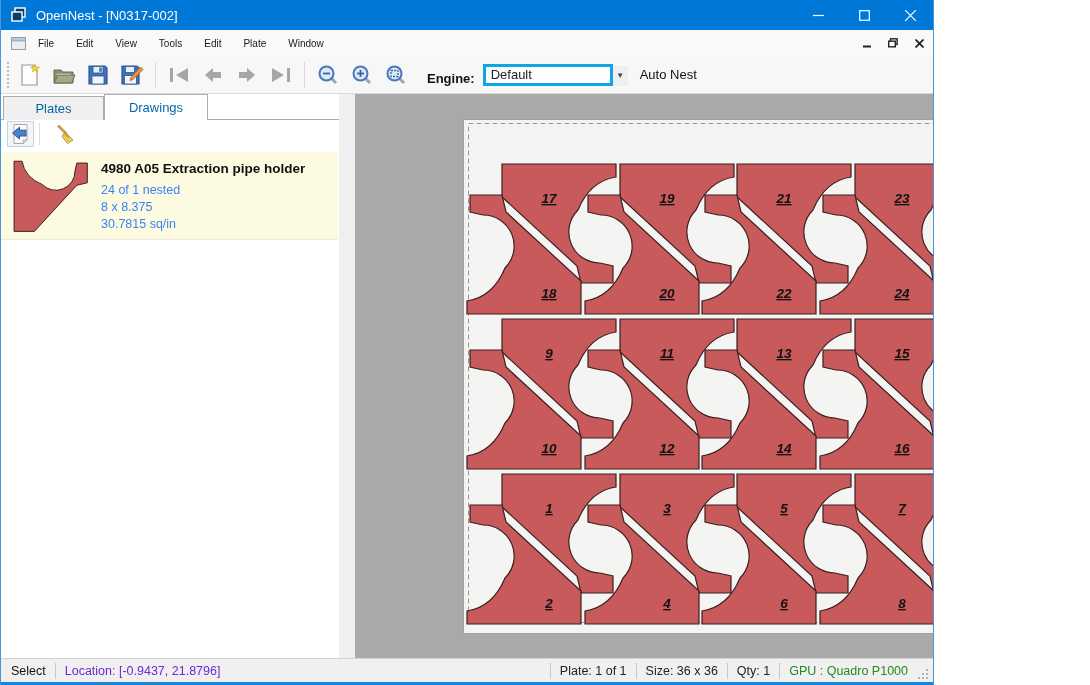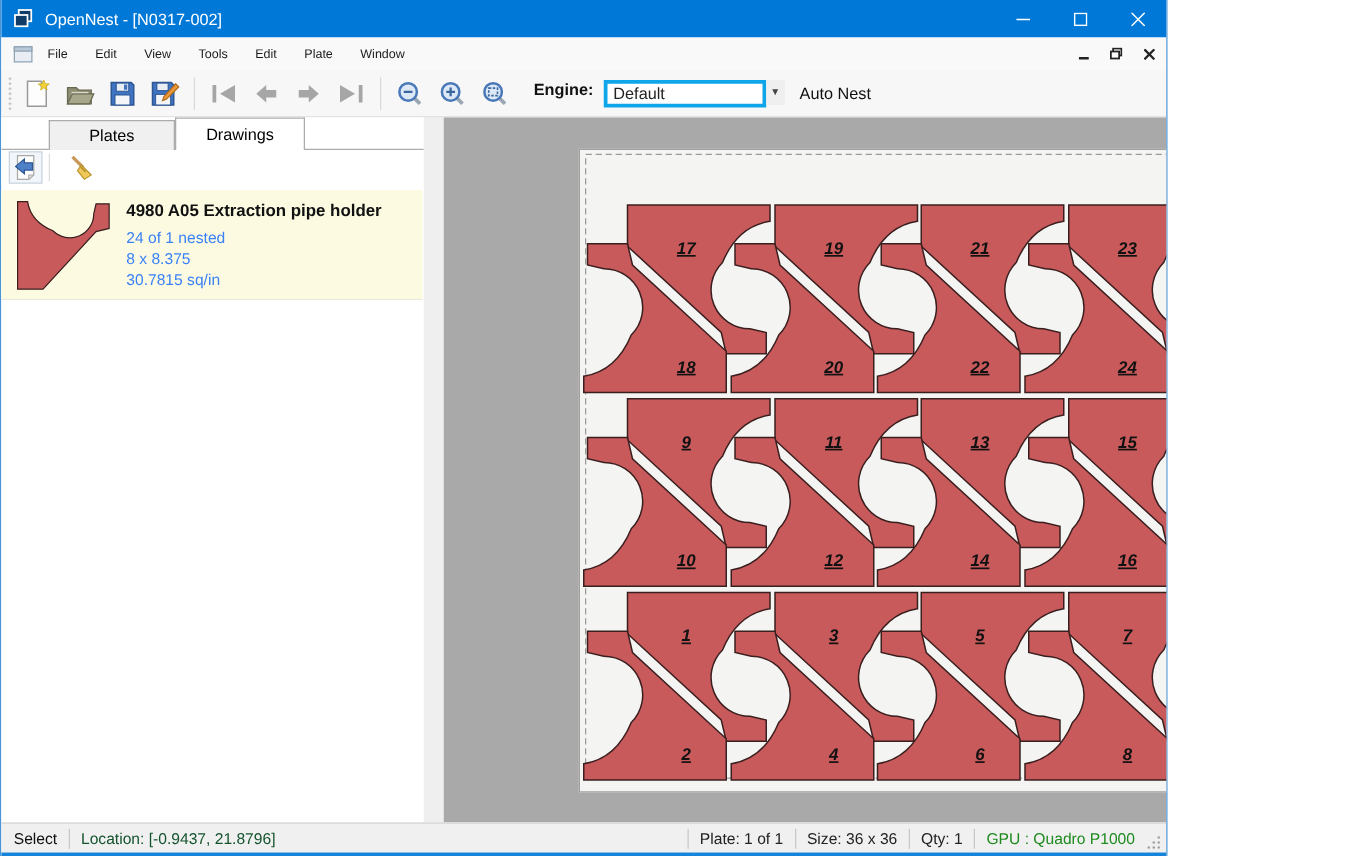--- a/index.html
+++ b/index.html
@@ -21,34 +21,34 @@
   .mdi-controls { margin-left:auto; margin-right:6px; display:flex; gap:10px; align-items:center; }
   .mdi-btn { width:16px; height:14px; display:flex; align-items:center; justify-content:center; }
   
   .toolbar { position:absolute; left:0; top:56px; width:100%; height:38px; background:#f7f7f7;
              border-bottom:1px solid #dcdcdc; display:flex; align-items:center; }
   .grip { width:10px; height:28px; margin-left:2px;
           background-image:radial-gradient(#bdbdbd 35%, transparent 40%);
           background-size:4px 4px; background-repeat:repeat-y; background-position:3px 0; }
   .tb-btn { width:34px; height:30px; display:flex; align-items:center; justify-content:center; border-radius:2px; }
   .tb-sep { width:1px; height:26px; background:#d9d9d9; margin:0 6px; }
-  .engine-group { display:flex; align-items:flex-start; margin-left:14px; font-size:13px; }
+  .engine-group { display:flex; align-items:flex-end; margin-left:14px; font-size:13px; }
   .engine-label { font-weight:bold; color:#111; }
   .engine-combo { display:flex; align-items:center; margin-left:8px; width:130px; height:22px;
                   background:#fff; border:3px solid #0ea5e9; }
   .engine-value { flex:1; padding-left:5px; font-size:13px; color:#222; }
   .combo-arrow { width:15px; height:20px; background:#efefef; display:flex; align-items:center;
                  justify-content:center; font-size:8px; color:#444; }
   .autonest { margin-left:4px; font-size:13px; color:#111; padding:5px 8px; }
   
   .content { position:absolute; left:0; top:94px; width:100%; height:564px; }
   .sidebar { position:absolute; left:0; top:0; width:338px; height:100%; background:#fff; }
   .tabs { position:absolute; left:0; top:0; width:100%; height:26px; background:#fff; }
-  .tab { position:absolute; top:2px; height:24px; font-size:13px; color:#000000; display:flex;
-         align-items:center; justify-content:center;margin-left:36px; }
+  .tab { position:absolute; top:2px; height:24px; font-size:13px; color:#0369a1; display:flex;
+         align-items:center; justify-content:center; }
   .tab-plates { left:2px; width:101px; background:#f0f0f0; border:1px solid #acacac; border-bottom:none; }
   .tab-drawings { left:103px; width:104px; top:0; height:26px; background:#fff;
                   border:1px solid #acacac; border-bottom:none; z-index:2; }
   .tab-underline { position:absolute; left:0; top:25px; width:100%; height:1px; background:#acacac; }
   .side-tools { position:absolute; left:0; top:26px; width:100%; height:28px; background:#fff;
                 display:flex; align-items:center; }
   .side-btn { width:27px; height:26px; margin-left:6px; display:flex; align-items:center;
               justify-content:center; }
   .side-btn-active { border:1px solid #c9d4de; background:#f2f6fa; }
   .side-sep { width:1px; height:22px; background:#dddddd; margin:0 5px; }
@@ -60,21 +60,21 @@
   .item-sub { font-size:12.5px; color:#3b82f6; line-height:17px; }
   .splitter { position:absolute; left:338px; top:0; width:16px; height:100%; background:#efefef; }
   .canvas { position:absolute; left:354px; top:0; right:0; height:100%; background:#A9A9A9; }
   .plate { position:absolute; left:108px; top:25px; width:514px; height:515px; background:#F4F4F2;
            border:1px solid #a0a0a0;font-style:italic; }
   
   .statusbar { position:absolute; left:0; top:658px; width:100%; height:24px; background:#f0f0f0;
                border-top:1px solid #d4d4d4; display:flex; align-items:center; font-size:12.5px; }
   .sb-sep { width:1px; height:16px; background:#c8c8c8; margin:0 9px; }
   .sb-mode { margin-left:10px; color:#111; }
-  .sb-loc { color:#14532d; }
+  .sb-loc { color:#6d28d9; }
   .sb-right { margin-left:auto; display:flex; align-items:center; }
   .sb-item { color:#222; }
   .sb-gpu { color:#1f8a1f; }
   .sb-grip { width:14px; height:14px; margin:6px 3px 0 8px; }
   .bottom-border { position:absolute; left:0; top:682px; width:100%; height:3px; background:#1884d9; }
 </style>
 </head>
 <body>
 
 <div class="window">

